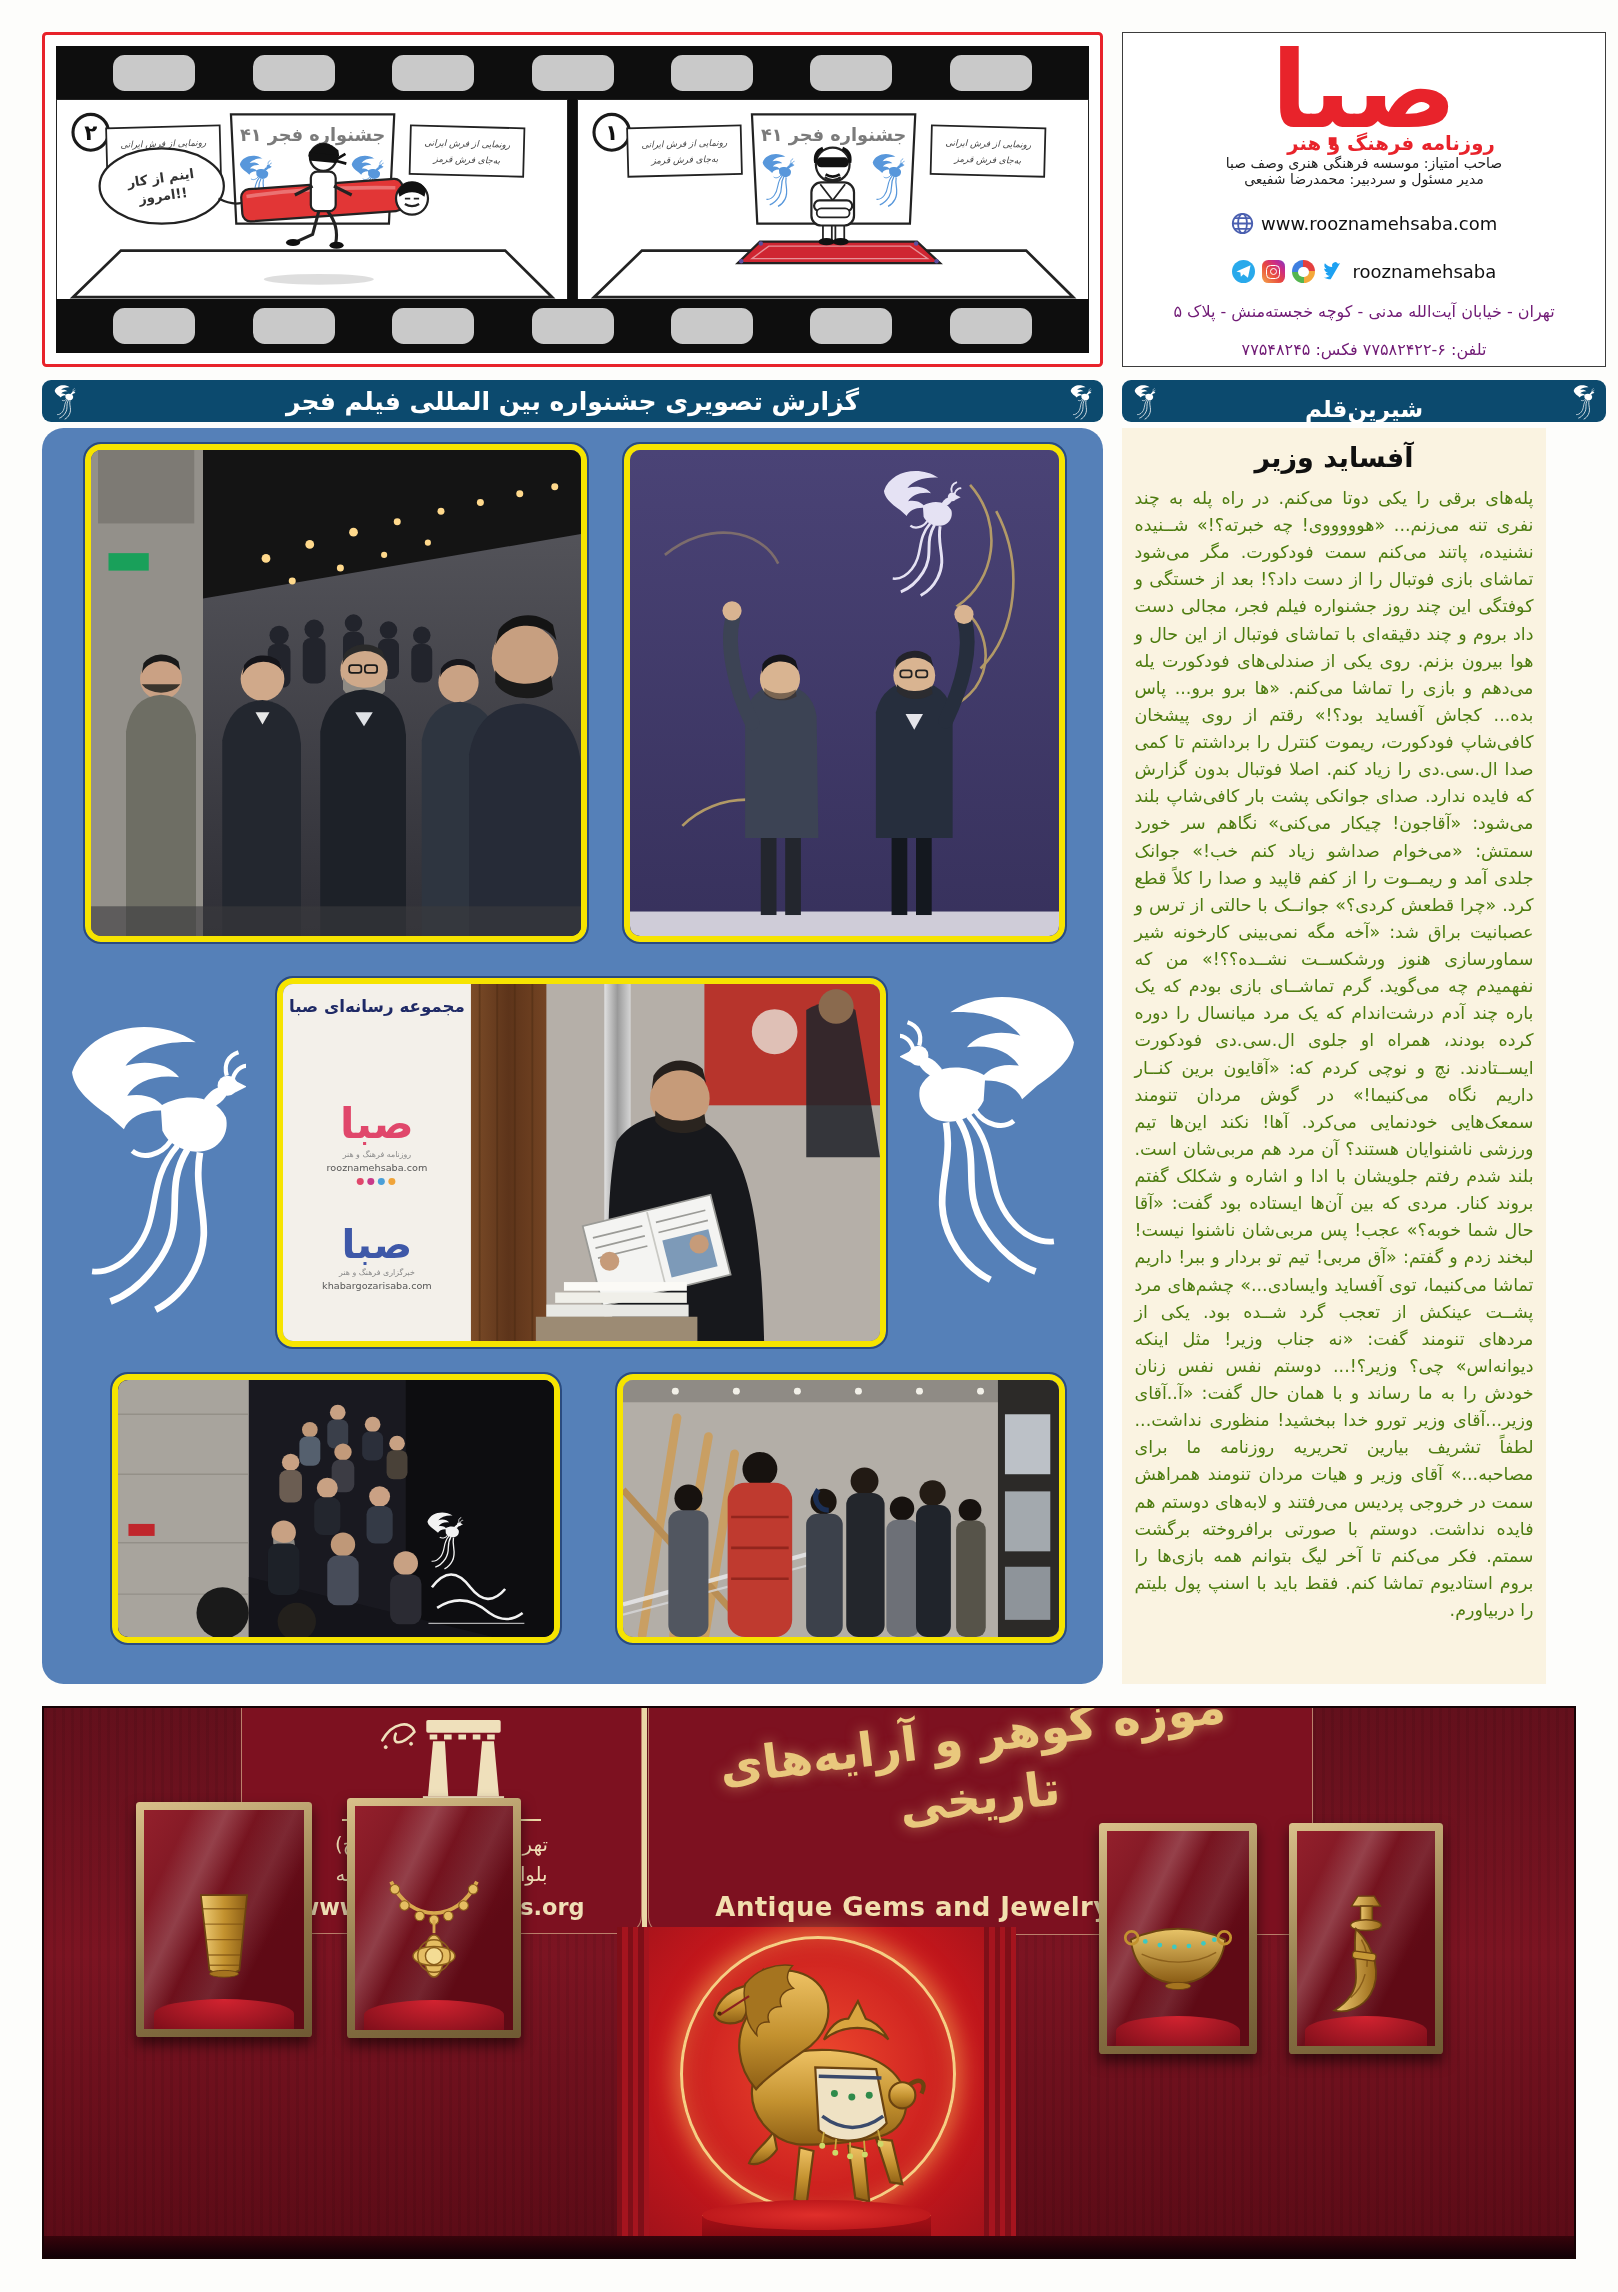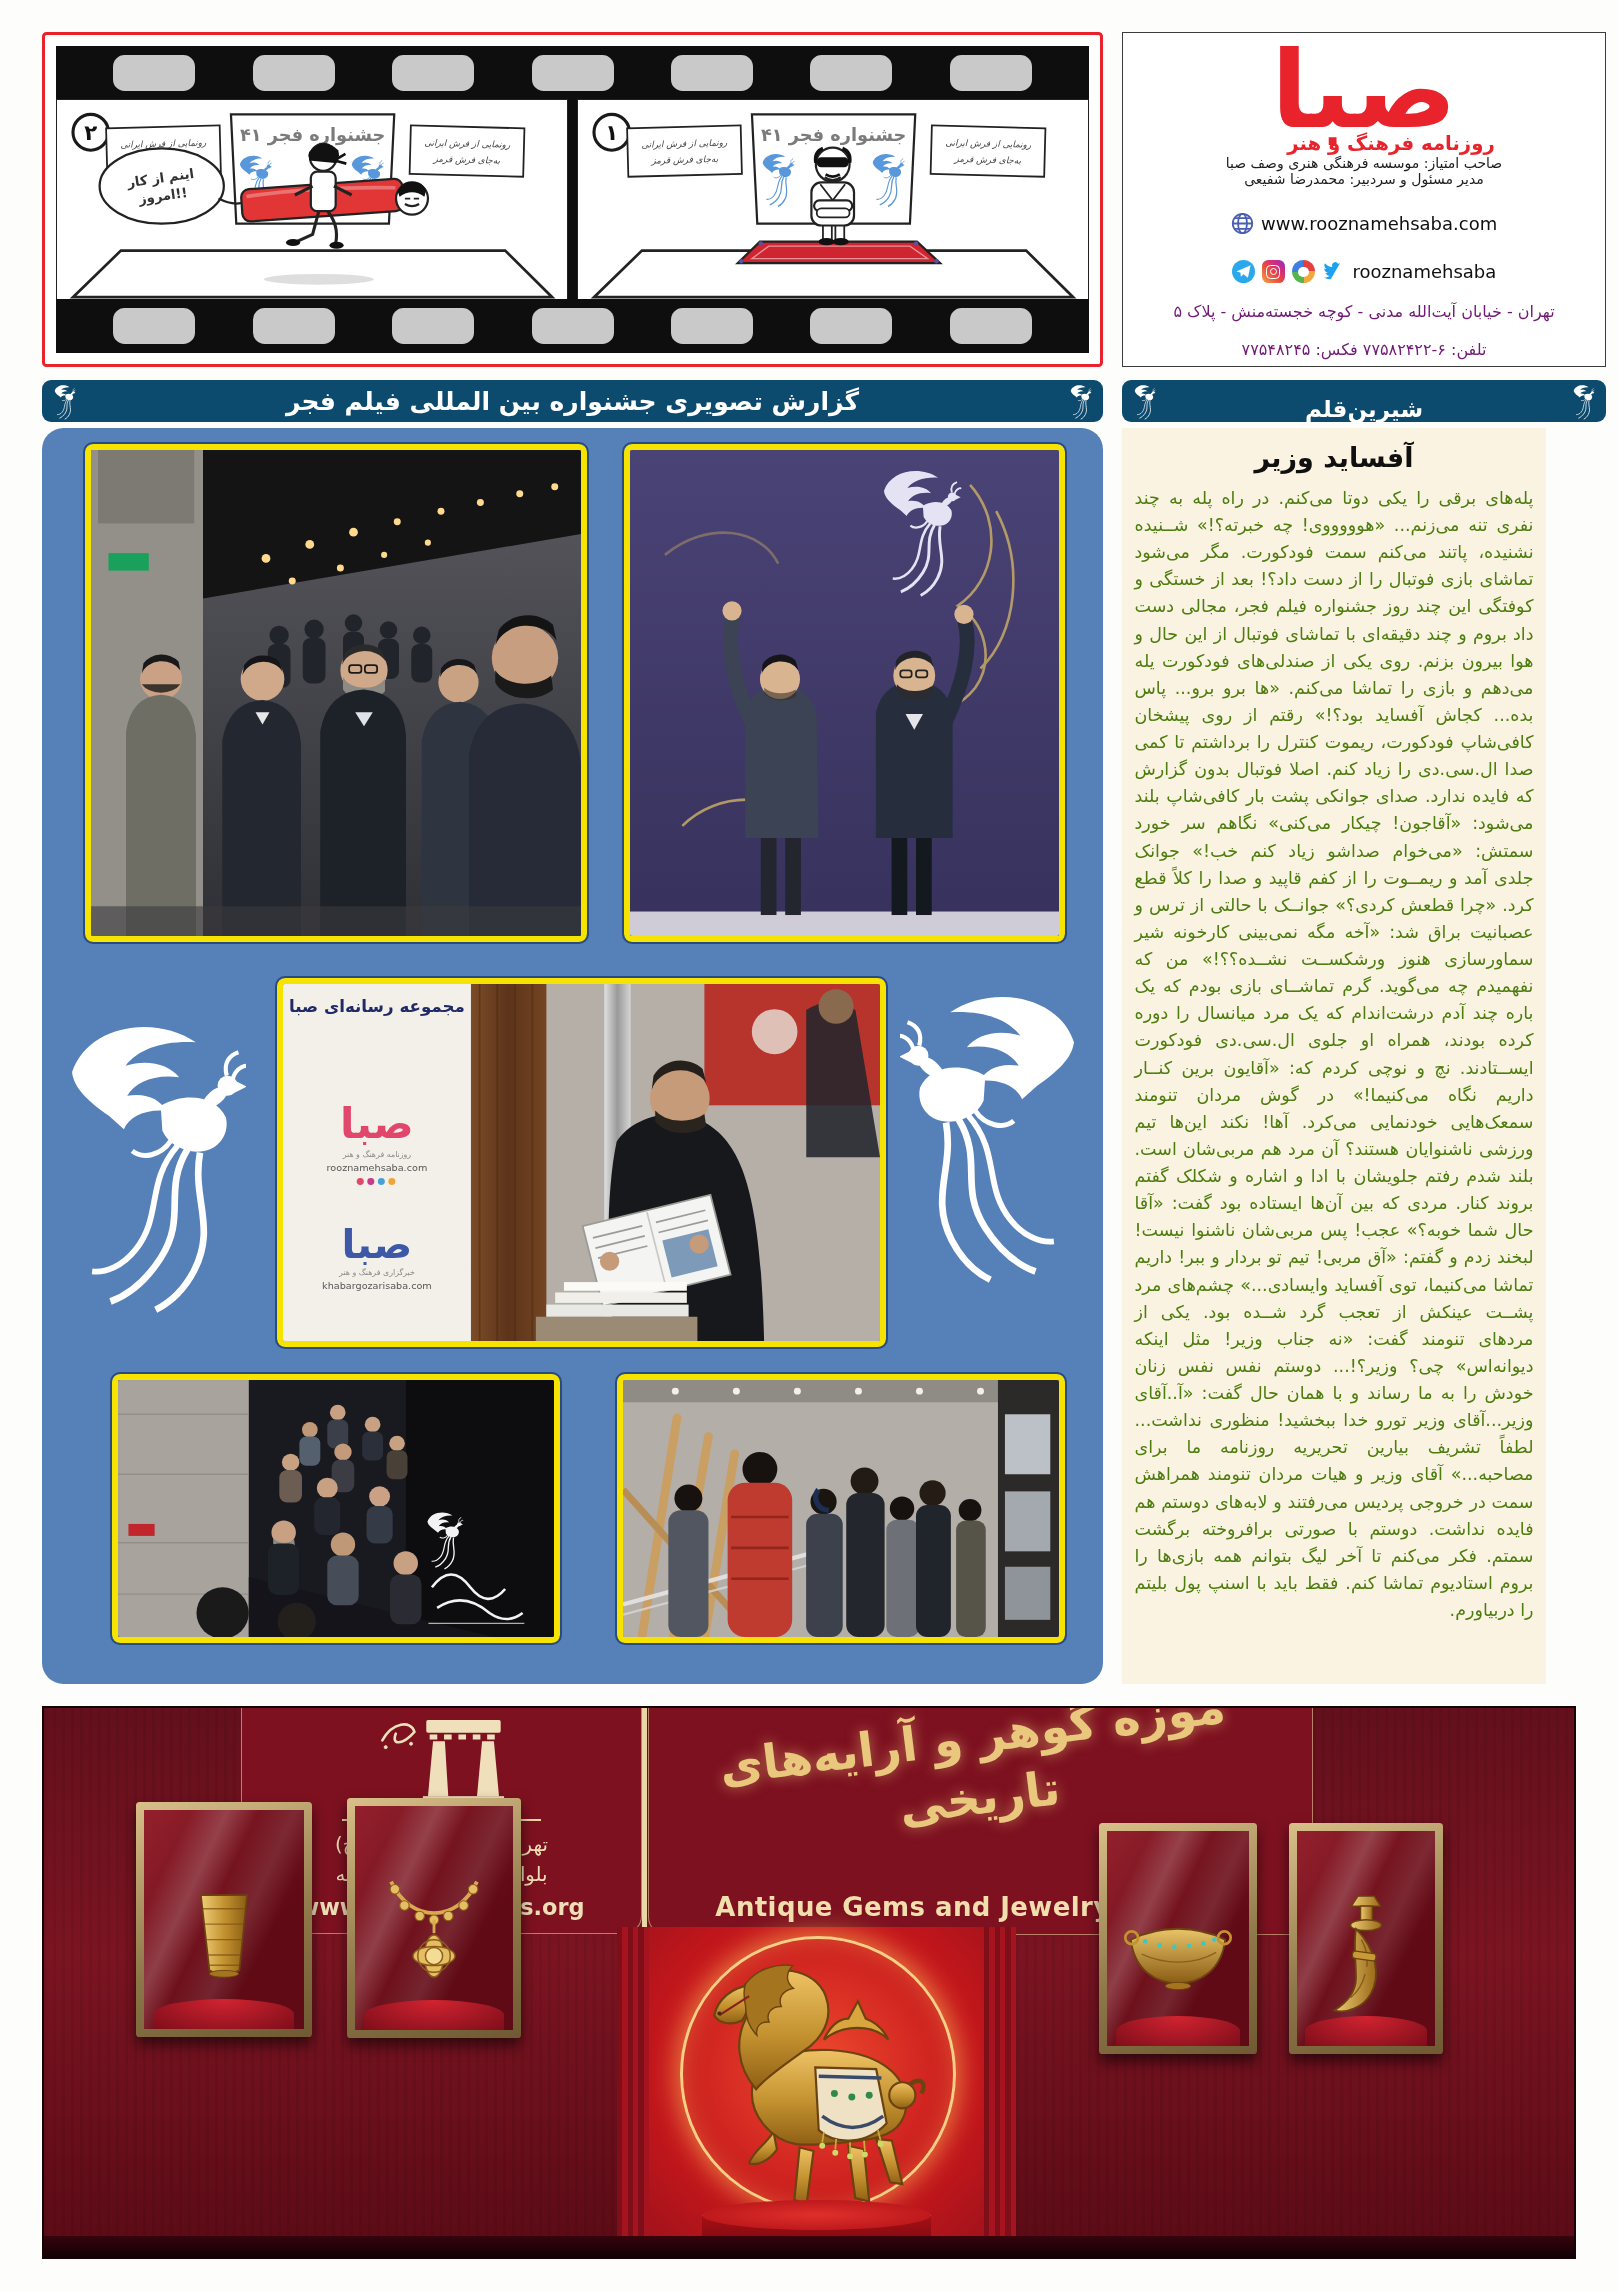--- a/index.html
+++ b/index.html
@@ -39,21 +39,21 @@
   .banner-col{left:1122px;width:484px;font-size:23px;align-items:flex-end;}
   .cap{position:absolute;top:2.7px;width:23px;height:38px;}
   .cap.l{left:10.7px}.cap.r{right:10.7px}
   
   .article{position:absolute;left:1122px;top:428px;width:424px;height:1256px;background:#faf3e1;
            box-sizing:border-box;padding:14.3px 12.5px;direction:rtl;overflow:hidden;}
   .article h2{font-size:27px;font-weight:bold;color:#101010;text-align:center;margin:0 0 11.6px;}
   .article .body{font-size:17.5px;line-height:1.55;text-align:justify;color:#4d7c0f;}
   
   .photowrap{position:absolute;left:42px;top:428px;width:1061px;height:1256px;background:#5580b8;border-radius:21.5px;}
-  .photo{position:absolute;border:6.3px solid #f6e400;outline:2.7px solid #2a4b80;border-radius:8px;
+  .photo{position:absolute;border:6.3px solid #f6e400;outline:2.7px solid #2a4b80;border-radius:16px;
          overflow:hidden;background:#777;box-sizing:border-box;}
   .photo svg{width:100%;height:100%;display:block;}
   #p1{left:43px;top:16px;width:502px;height:498px;}
   #p2{left:582px;top:16px;width:441px;height:498px;}
   #p3{left:235px;top:550px;width:609px;height:369px;}
   #p4{left:70px;top:946px;width:448px;height:269px;}
   #p5{left:575px;top:946px;width:448px;height:269px;}
   .decor{position:absolute;}
   #simL{left:19.7px;top:573px;width:184px;height:330px;}
   #simR{left:858px;top:543px;width:184px;height:330px;transform:scaleX(-1);}

